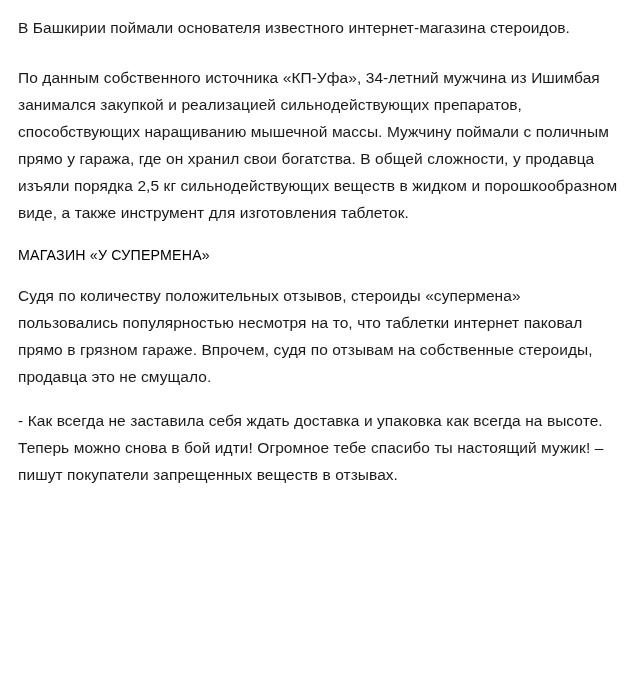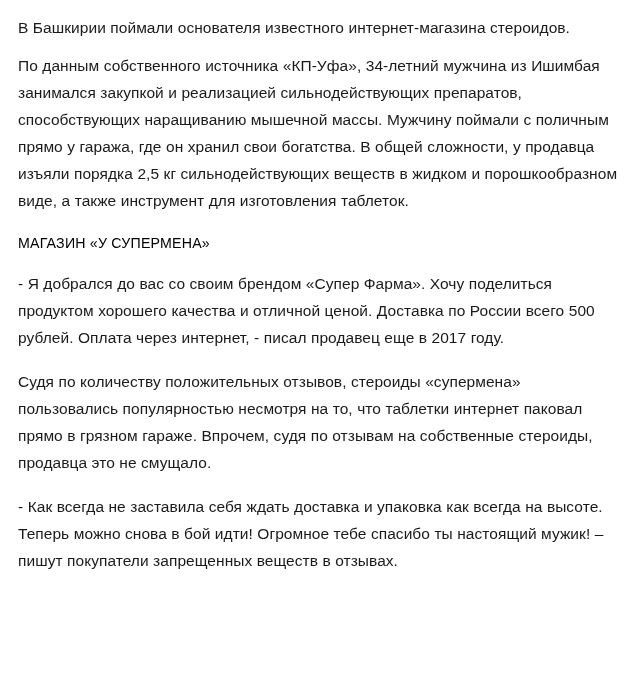--- a/index.html
+++ b/index.html
@@ -28,21 +28,21 @@
     font-size: 15.5px;
     line-height: 27px;
     color: #1a1a1a;
     letter-spacing: 0.05px;
     max-width: 604px;
     text-align: left;
     word-spacing: 0.1px;
   }
 
   .para.lead {
-    margin-bottom: 11px;
+    margin-bottom: 23px;
   }
 
   .subheading {
     margin: 0 0 15px 0;
     font-size: 14.2px;
     line-height: 24px;
     font-weight: normal;
     color: #000000;
     text-transform: uppercase;
     letter-spacing: 0.2px;
@@ -54,19 +54,18 @@
 
 <div class="article">
 
   <p class="para lead">В Башкирии поймали основателя известного интернет-магазина стероидов.</p>
 
   <p class="para">По данным собственного источника «КП-Уфа», 34-летний мужчина из Ишимбая занимался закупкой и реализацией сильнодействующих препаратов, способствующих наращиванию мышечной массы. Мужчину поймали с поличным прямо у гаража, где он хранил свои богатства. В общей сложности, у продавца изъяли порядка 2,5 кг сильнодействующих веществ в жидком и порошкообразном виде, а также инструмент для изготовления таблеток.</p>
 
   <h2 class="subheading">МАГАЗИН «У СУПЕРМЕНА»</h2>
 
 
-  <p class="para">- Я добрался до вас со своим брендом «Супер Фарма». Хочу поделиться продуктом хорошего качества и отличной ценой. Доставка по России всего 500 рублей. Оплата через интернет, - писал продавец еще в 2017 году.</p>
 
   <p class="para">Судя по количеству положительных отзывов, стероиды «супермена» пользовались популярностью несмотря на то, что таблетки интернет паковал прямо в грязном гараже. Впрочем, судя по отзывам на собственные стероиды, продавца это не смущало.</p>
 
   <p class="para">- Как всегда не заставила себя ждать доставка и упаковка как всегда на высоте. Теперь можно снова в бой идти! Огромное тебе спасибо ты настоящий мужик! – пишут покупатели запрещенных веществ в отзывах.</p>
 
 </div>
 
 </body></html>

